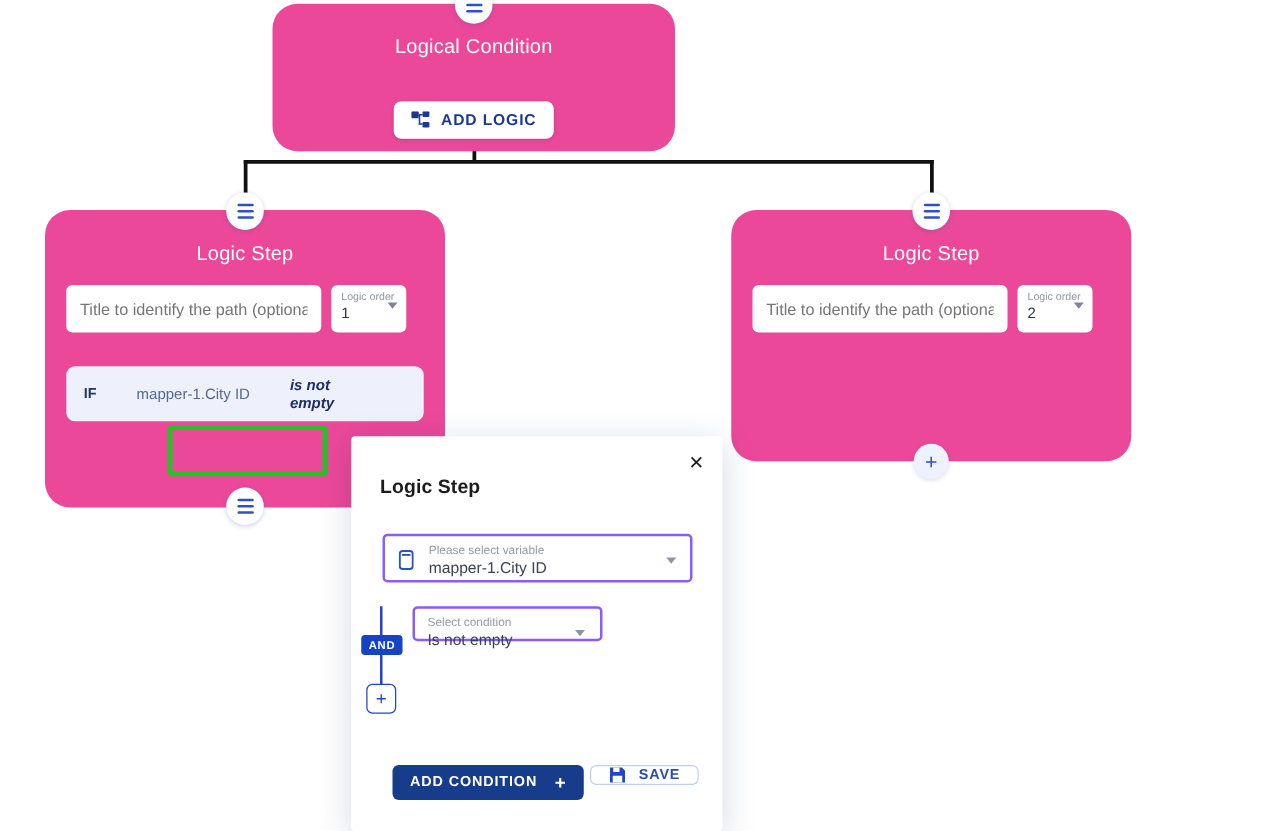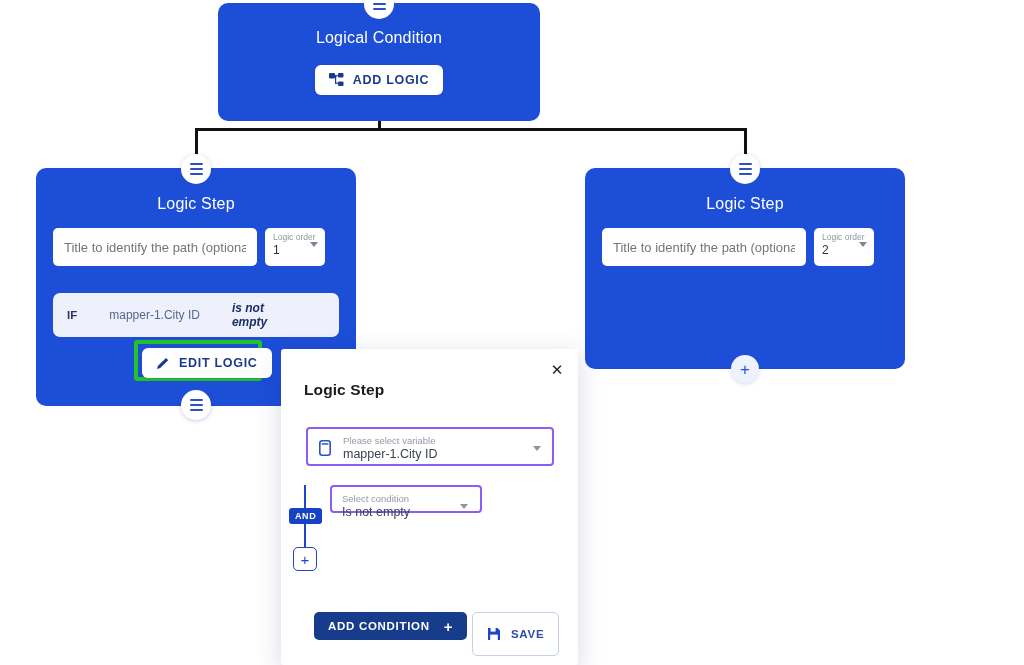--- a/index.html
+++ b/index.html
@@ -7,22 +7,22 @@
     width: 1024px; height: 665px;
     background: #ffffff;
     font-family: "Liberation Sans", sans-serif;
     overflow: hidden;
   }
   #stage { position: relative; width: 1024px; height: 665px; }
 
   
   .card {
     position: absolute;
-    background: #1d4ed8;
-    border-radius: 10px;
+    background: #ec4899;
+    border-radius: 20px;
   }
   .card-title {
     text-align: center;
     color: #ffffff;
     font-size: 16px;
     font-weight: 400;
     letter-spacing: .2px;
   }
   .handle {
     position: absolute;
@@ -135,21 +135,21 @@
   }
   .btn-primary {
     position: absolute; background: #173c8c; color: #fff;
     border: none; border-radius: 5px; height: 28px; padding: 0 14px;
     display: inline-flex; align-items: center; gap: 14px;
     font-size: 11.5px; font-weight: 700; letter-spacing: .7px; cursor: pointer;
     font-family: "Liberation Sans", sans-serif;
   }
   .btn-outline {
     position: absolute; background: #fff; color: #2b4fa8;
-    border: 1px solid #c3d0ea; border-radius: 5px; height: 44px; padding: 0 14px;
+    border: 1px solid #c3d0ea; border-radius: 5px; height: 16px; padding: 0 14px;
     display: inline-flex; align-items: center; gap: 10px;
     font-size: 11.5px; font-weight: 700; letter-spacing: .7px; cursor: pointer;
     font-family: "Liberation Sans", sans-serif;
   }
   svg { display: block; }
 </style>
 </head>
 <body>
 
 <div id="stage">
@@ -161,21 +161,21 @@
 
   <div class="card" style="left:218px; top:3px; width:322px; height:118px;">
     <div class="handle top">
       <span class="handle-lines">
         <i></i>
           <i></i>
           <i></i>
       </span>
     </div>
     <div class="card-title" style="margin-top:26px;">Logical Condition</div>
-    <div style="text-align:center; margin-top:18px;">
+    <div style="text-align:center; margin-top:34px;">
       <button class="pill-btn">
         <span>
           <svg width="15" height="14" viewBox="0 0 15 14">
             <rect x="0" y="0" width="6" height="5.5" rx="1" fill="#1b3a8f"></rect>
             <rect x="9" y="0" width="5.5" height="4.5" rx="1" fill="#1b3a8f"></rect>
             <rect x="9" y="8.5" width="5.5" height="4.5" rx="1" fill="#1b3a8f"></rect>
             <rect x="6" y="2.2" width="3" height="1.2" fill="#1b3a8f"></rect>
             <rect x="6" y="2.2" width="1.2" height="8.4" fill="#1b3a8f"></rect>
             <rect x="6" y="9.6" width="3" height="1.2" fill="#1b3a8f"></rect>
           </svg>
@@ -205,28 +205,20 @@
     </div>
 
     <div class="if-strip" style="left:17px; top:125px; width:286px; height:44px;">
       <span class="if-lab">IF</span>
       <span class="if-var">mapper-1.City ID</span>
       <span class="if-op">is not empty</span>
     </div>
 
     <div class="green-ring" style="left:98px; top:172px; width:128px; height:41px;"></div>
 
-    <button class="pill-btn" style="position:absolute; left:106px; top:180px;">
-      <span>
-        <svg width="14" height="14" viewBox="0 0 14 14">
-          <path d="M1 13l1-3.2L10 2l2.2 2.2L4.2 12 1 13z" fill="#1b3a8f"></path>
-        </svg>
-      </span>
-      <span>EDIT LOGIC</span>
-    </button>
 
     <div class="handle bot">
       <span class="handle-lines">
         <i></i>
           <i></i>
           <i></i>
       </span>
     </div>
   </div>
 

